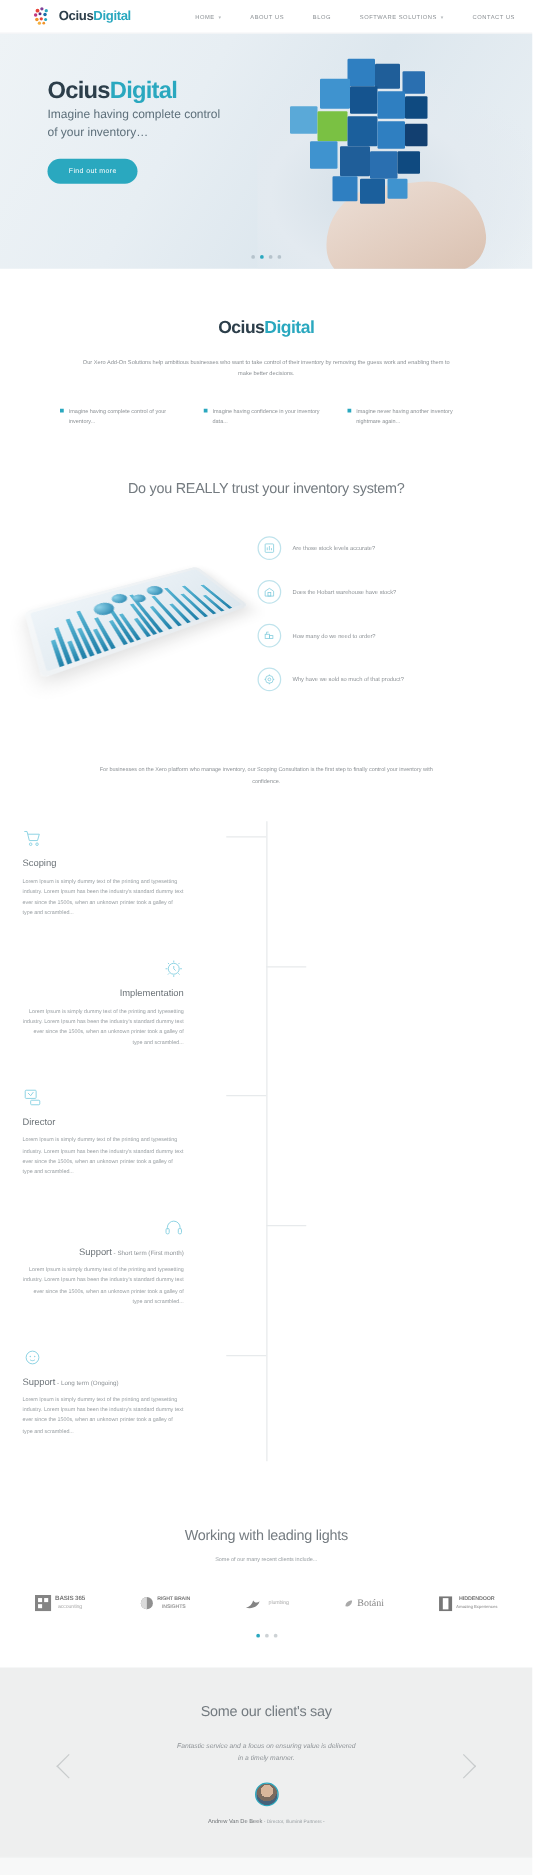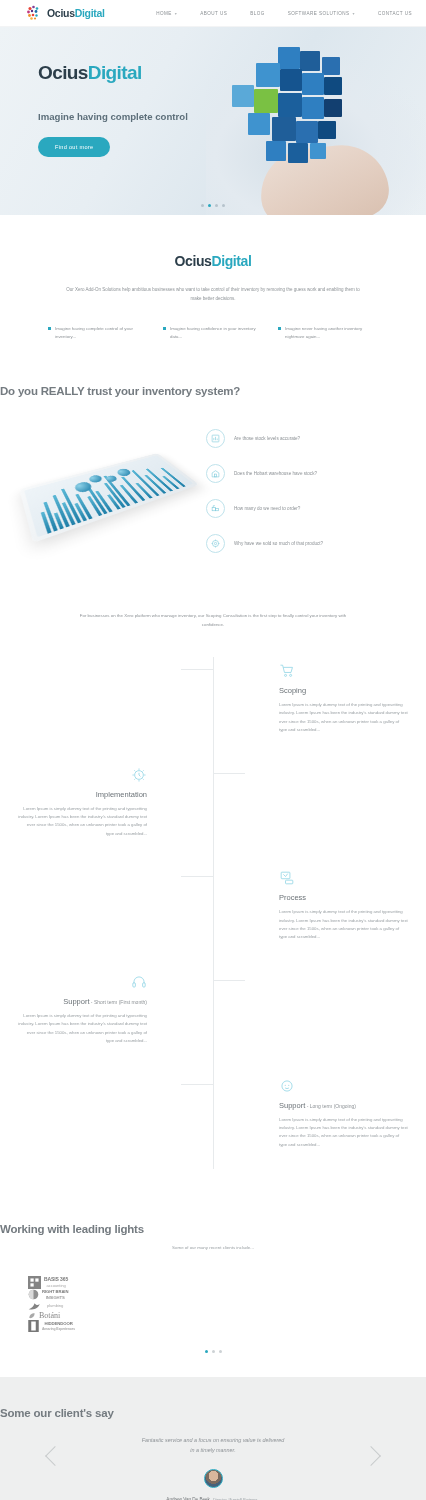--- a/index.html
+++ b/index.html
@@ -63,25 +63,25 @@
     transform: rotate(-6deg);
     opacity: .85;
   }
   .cube-stack { position: absolute; right: 56px; top: 20px; width: 140px; height: 122px; }
   .cube { position: absolute; border-radius: 1px; }
   .hero-inner { position: relative; padding: 36px 0 0 38px; z-index: 5; }
   .hero-title { font-size: 19px; font-weight: bold; letter-spacing: -0.6px; line-height: 1; }
   .hero-title .o { color: #2c3e4a; }
   .hero-title .d { color: #2aa8bf; }
   .hero-sub {
-    margin-top: 27px;
+    margin-top: 2px;
     font-size: 9.6px;
     line-height: 15px;
     color: #5d6f7a;
-    font-weight: 700;
+    font-weight: 400;
     max-width: 200px;
   }
   .hero-btn {
     margin-top: 13px;
     display: inline-block;
     background: #2aa8bf;
     color: #ffffff;
     font-size: 5.6px;
     letter-spacing: 0.3px;
     padding: 7px 17px;
@@ -116,23 +116,23 @@
     display: flex;
     justify-content: space-between;
   }
   .bullet { display: flex; gap: 4px; width: 100px; text-align: left; }
   .bsq { width: 3px; height: 3px; background: #2aa8bf; margin-top: 2px; flex: none; }
   .btext { font-size: 4.4px; line-height: 8px; color: #8d9296; }
 
   
   .trust { padding: 44px 0 0; }
   .sec-title {
-    text-align: left;
+    text-align: center;
     font-size: 11.5px;
-    font-weight: 700;
+    font-weight: 400;
     color: #747b80;
     letter-spacing: -0.2px;
   }
   .trust-body { margin-top: 26px; display: flex; align-items: flex-start; padding: 0 16px; }
   .tablet-wrap { width: 190px; position: relative; height: 115px; }
   .tablet {
     position: absolute; left: 12px; top: 28px;
     width: 165px; height: 72px;
     background: linear-gradient(145deg,#f7f9fa,#e4e9ed);
     border-radius: 5px;
@@ -167,21 +167,21 @@
     font-size: 4.4px;
     line-height: 9px;
     color: #8d9296;
   }
   .timeline { position: relative; margin-top: 28px; padding-bottom: 20px; }
   .spine {
     position: absolute; left: 213px; top: 0; bottom: 26px;
     width: 1px; background: #e7eaec;
   }
   .step { position: relative; display: flex; margin-bottom: 26px; }
-  .step.right { justify-content: flex-end; }
+  .step.right { }
   .step-card { width: 165px; padding: 0 18px; }
   .step.left .step-card { text-align: right; }
   .step-icon { height: 22px; color: #8fd4e4; display: flex; align-items: flex-end; }
   .step.left .step-icon { justify-content: flex-end; }
   .step-title {
     margin-top: 7px;
     font-size: 7.5px;
     font-weight: 300;
     color: #6c7378;
   }
@@ -199,23 +199,23 @@
   .step.right .connector { left: 181px; }
   .step.left .connector { right: 181px; }
 
   
   .clients { padding: 28px 0 24px; text-align: center; }
   .clients-sub { margin-top: 10px; font-size: 4.4px; color: #9aa0a4; }
   .logos {
     margin: 26px auto 0;
     width: 370px;
     display: flex;
+    align-items: center;
     justify-content: space-between;
     opacity: .72;
-    flex-direction: column;
   }
   .clogo { display: flex; align-items: center; gap: 3px; filter: grayscale(1); }
   .clogo-name { font-size: 5px; font-weight: bold; color: #444; line-height: 1.05; letter-spacing: -0.1px; }
   .clogo-sub { font-size: 4.2px; color: #888; font-weight: normal; }
   .carousel-dots { margin-top: 18px; display: flex; justify-content: center; gap: 4px; }
   .cdot { width: 3px; height: 3px; border-radius: 50%; background: #cdd2d5; cursor: pointer; }
   .cdot.active { background: #2aa8bf; }
 
   
   .testimonial {
@@ -332,20 +332,21 @@
       <div class="cube" style="left:58px;top:96px;width:20px;height:20px;background:#1b5f9c;"></div>
       <div class="cube" style="left:80px;top:96px;width:16px;height:16px;background:#3f93cf;"></div>
     </div>
 
     <div class="hero-inner">
       <div class="hero-title">
         <span class="o">Ocius</span><span class="d">Digital</span>
       </div>
       <div class="hero-sub">
         <div>Imagine having complete control</div>
+        <div>of your inventory…</div>
       </div>
       <button class="hero-btn">Find out more</button>
     </div>
 
     <div class="hero-dots">
       <span class="hdot"></span>
       <span class="hdot active"></span>
       <span class="hdot"></span>
       <span class="hdot"></span>
     </div>
@@ -494,21 +495,21 @@
         <span class="connector"></span>
         <div class="step-card">
           <div class="step-icon">
             <svg width="16" height="16" viewBox="0 0 22 22" fill="none" stroke="currentColor" stroke-width="1.1">
               <rect x="3" y="3" width="12" height="9" rx="1"></rect>
                 <path d="M6 6l3 3 3-4"></path>
                 <rect x="9" y="14" width="10" height="5" rx="1"></rect>
             </svg>
           </div>
           <div class="step-title">
-            <span>Process</span><small></small>
+            <span>Director</span><small></small>
           </div>
           <div class="step-text">Lorem Ipsum is simply dummy text of the printing and typesetting industry. Lorem Ipsum has been the industry's standard dummy text ever since the 1500s, when an unknown printer took a galley of type and scrambled...</div>
         </div>
       </div>
 
       <div class="step left">
         <span class="connector"></span>
         <div class="step-card">
           <div class="step-icon">
             <svg width="16" height="16" viewBox="0 0 22 22" fill="none" stroke="currentColor" stroke-width="1.1">

